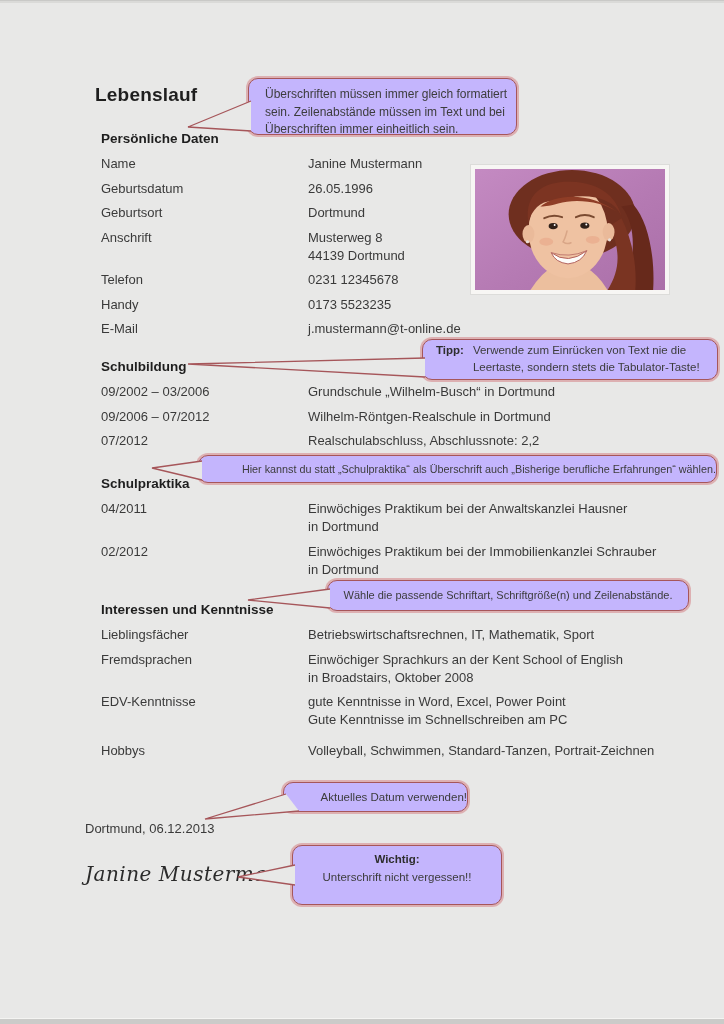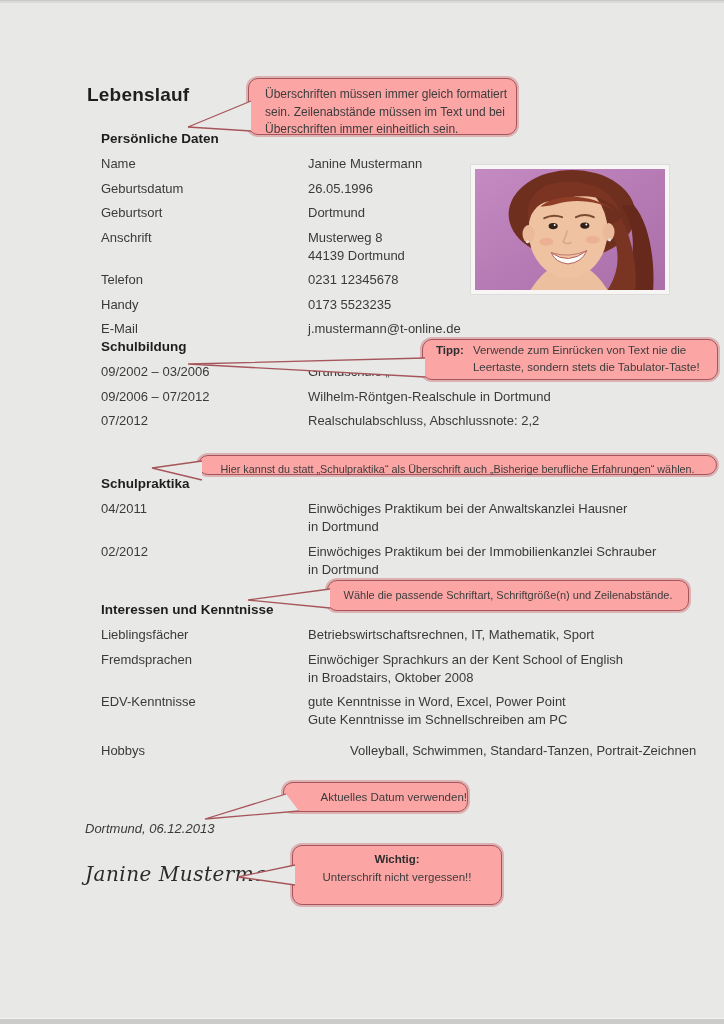--- a/index.html
+++ b/index.html
@@ -7,53 +7,53 @@
     position:relative;width:724px;height:1024px;margin:0 auto;
     background:#e8e8e7;overflow:hidden;
     font-family:"Liberation Sans",sans-serif;color:#3a3a3a;
     box-sizing:border-box;
   }
   .page *{box-sizing:border-box;}
   .top-bar{position:absolute;top:0;left:0;right:0;height:3px;background:#dadad8;border-top:1px solid #c9c9c7;}
   .bottom-bar{position:absolute;bottom:0;left:0;right:0;height:6px;background:#cbcbc9;border-top:1px solid #f4f4f2;}
 
   
-  .doc-title{position:absolute;left:87px;top:84px;font-size:19px;font-weight:bold;color:#1e1e1e;letter-spacing:.2px;}
+  .doc-title{position:absolute;left:95px;top:84px;font-size:19px;font-weight:bold;color:#1e1e1e;letter-spacing:.2px;}
   .section{position:absolute;left:85px;width:600px;margin-left:16px;}
-  .sec-0{top:130px}.sec-1{top:338px}.sec-2{top:475px}.sec-3{top:601px}
+  .sec-0{top:130px}.sec-1{top:358px}.sec-2{top:475px}.sec-3{top:601px}
   .sec-heading{font-size:13.5px;font-weight:bold;color:#1e1e1e;height:18px;line-height:18px;margin-bottom:7px;}
   .row{display:flex;margin-bottom:6.5px;font-size:13px;line-height:18px;}
   .row-label{width:207px;flex:none;}
   .row-value{flex:1;}
-  .row.gap-before{margin-top:13px;gap:42px;}
-
-  .place-date{position:absolute;left:85px;top:820px;font-size:13px;line-height:18px;font-style:italic;}
+  .row.gap-before{margin-top:13px;}
+
+  .place-date{position:absolute;left:85px;top:820px;font-size:13px;line-height:18px;}
   .signature{
     position:absolute;left:85px;top:862px;
     font-family:"DejaVu Serif",serif;font-style:italic;font-size:20px;color:#2b2b2b;letter-spacing:.5px;
   }
 
   
   .photo{
     position:absolute;left:470px;top:164px;width:200px;height:131px;
     background:#f7f6f4;border:1px solid #dcdcda;padding:4px;
   }
   .photo svg{display:block;width:100%;height:100%;}
 
   
   .callout{
     position:absolute;z-index:2;
-    background:#fca5a5;border:1.5px solid #a6565a;border-radius:10px;
+    background:#c4b5fd;border:1.5px solid #a6565a;border-radius:10px;
     box-shadow:0 0 0 2px #ddb0b2;
     color:#3c3c3c;font-size:11.5px;line-height:18px;
   }
   .co-1{left:248px;top:78px;width:269px;height:57px;padding:7px 6px 0 16px;font-size:12px;line-height:17.5px;}
   .co-2{left:422px;top:339px;width:296px;height:41px;padding:2px 4px 0 13px;display:flex;line-height:17px;}
   .co-2 .co-label{margin-right:9px;}
-  .co-3{left:198px;top:455px;width:519px;height:20px;text-align:center;line-height:26px;font-size:10.8px;white-space:nowrap;}
+  .co-3{left:198px;top:455px;width:519px;height:28px;text-align:right;line-height:26px;font-size:10.8px;white-space:nowrap;}
   .co-4{left:327px;top:580px;width:362px;height:31px;text-align:center;line-height:29px;font-size:11px;white-space:nowrap;}
   .co-5{left:283px;top:782px;width:185px;height:30px;text-align:right;line-height:28px;}
   .co-6{left:292px;top:845px;width:210px;height:60px;text-align:center;padding-top:5px;line-height:17.5px;}
   .co-6 .co-label{display:block;}
   .co-label{font-weight:bold;color:#2e2e2e;}
 
   .tails{position:absolute;left:0;top:0;z-index:3;pointer-events:none;}
 </style>
 </head>
 <body>

